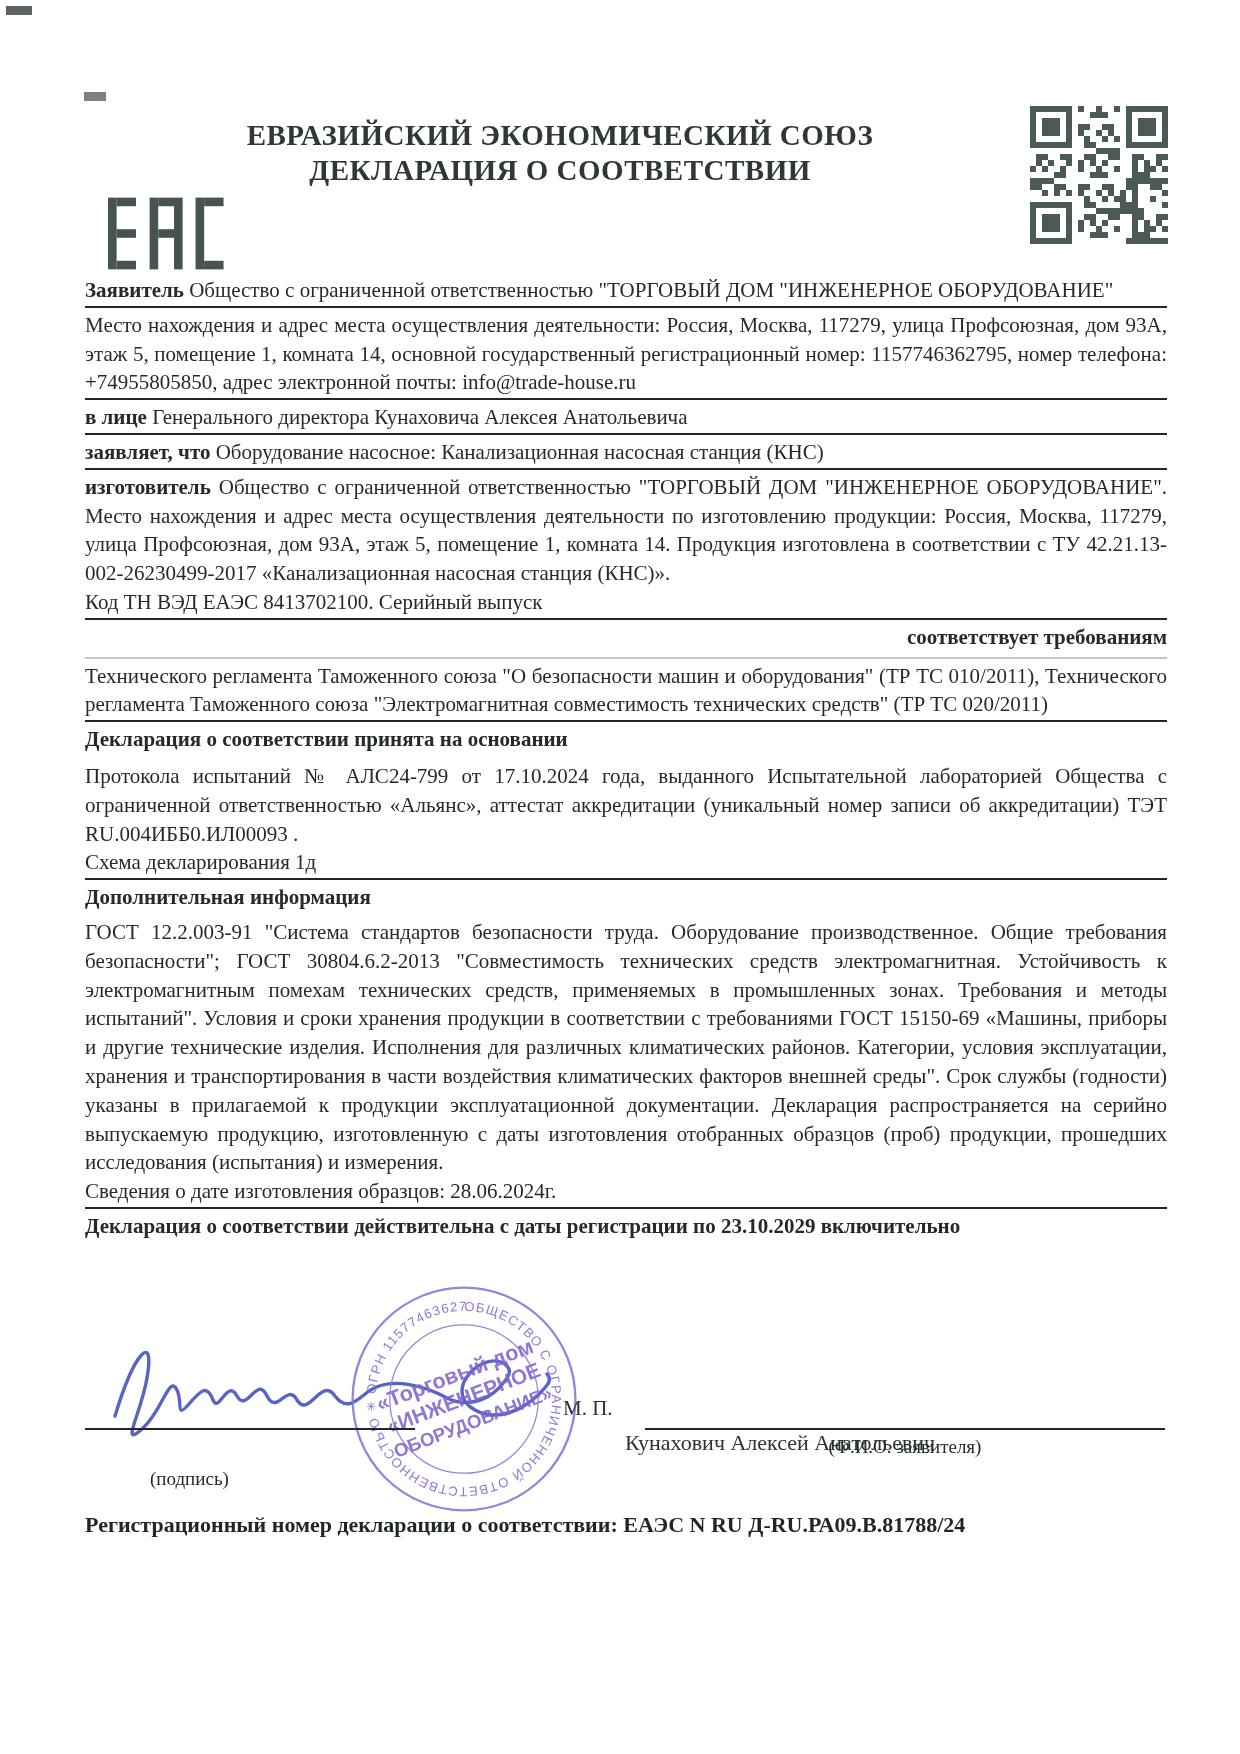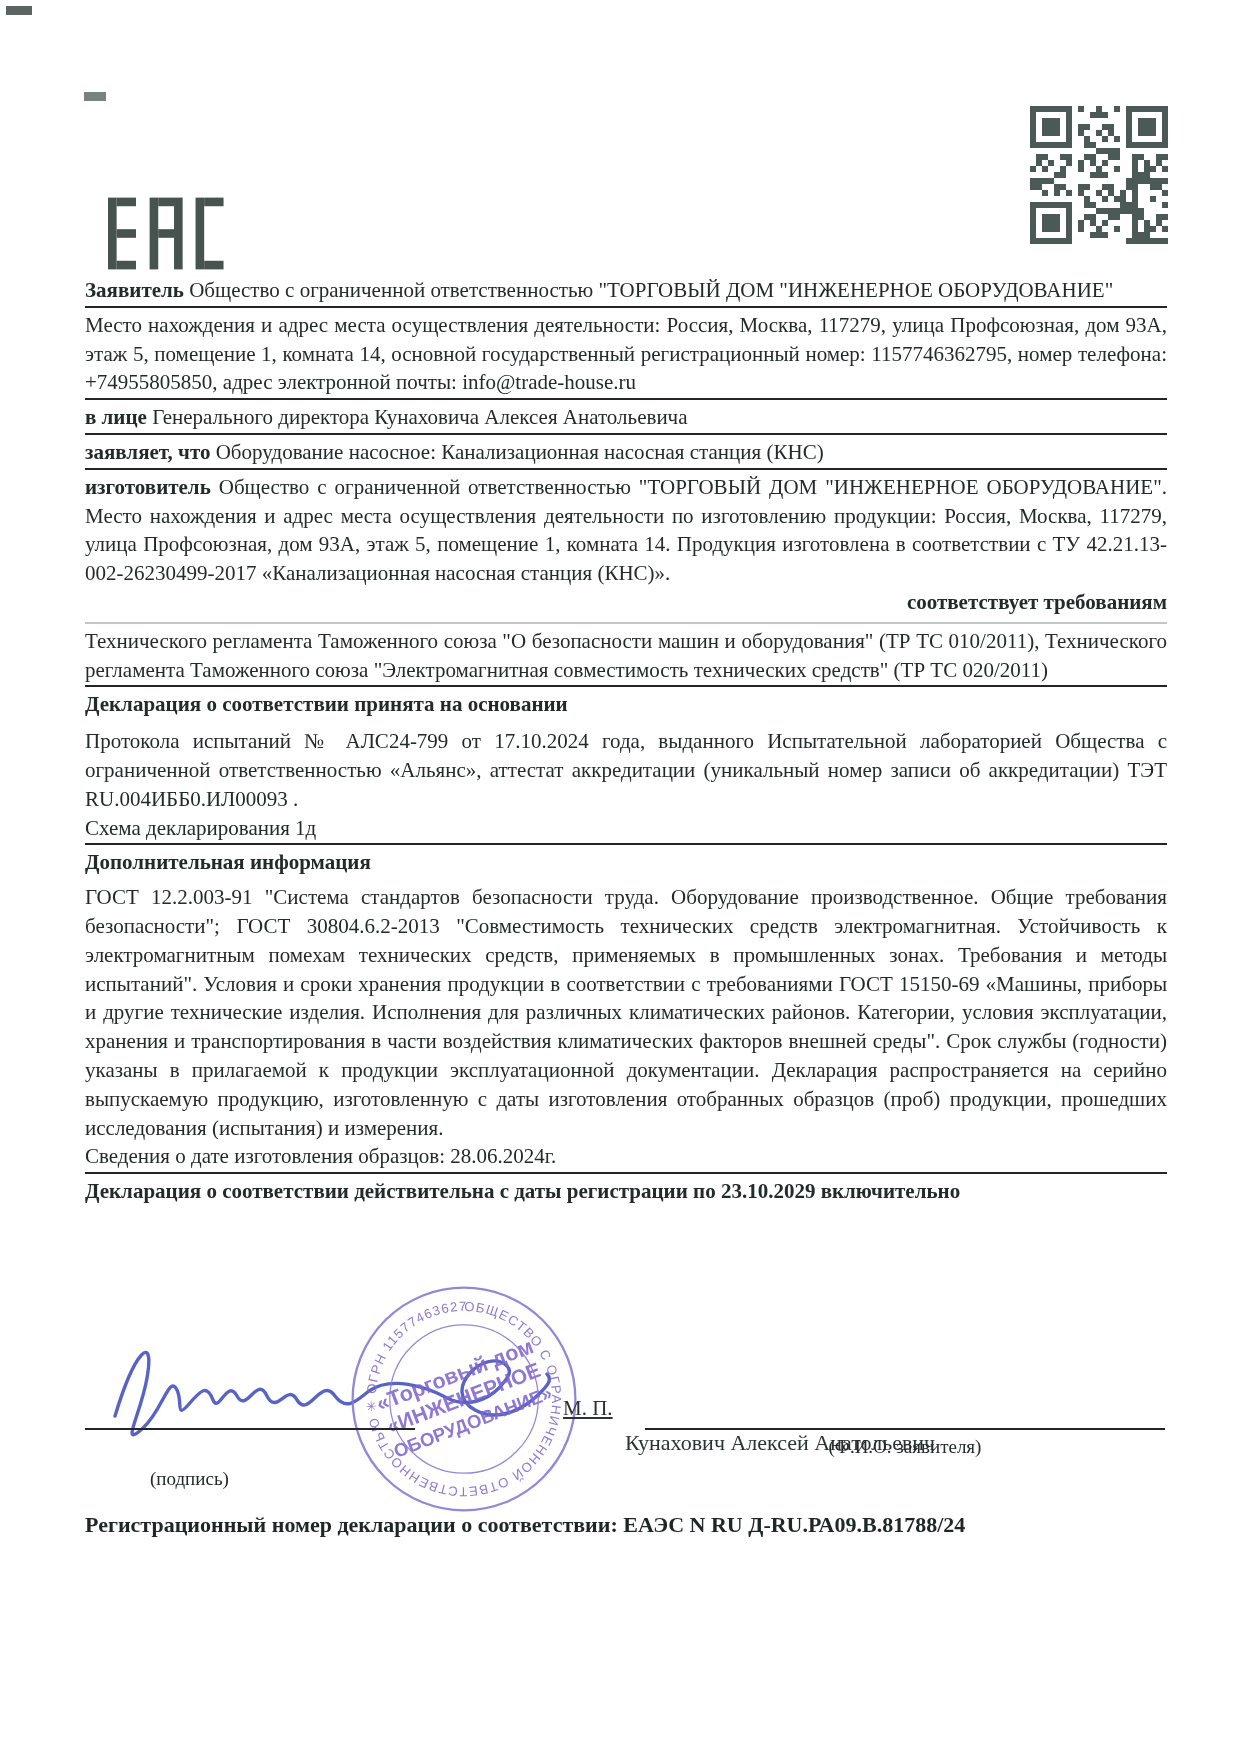--- a/index.html
+++ b/index.html
@@ -20,21 +20,21 @@
   .just { text-align:justify; }
   .b { font-weight:bold; }
   .ruled { border-bottom:2px solid #242424; padding-bottom:1px; margin-bottom:3px; }
   .ruled-faint { border-bottom:2px solid #c2c6c4; padding-bottom:5px; margin-bottom:3px;text-align:right; }
   .gap8 { margin-top:8px; }
   .gap6 { margin-top:6px; }
   
   .signature-svg { position:absolute; left:95px; top:1316px; width:560px; height:150px; }
   .stamp { position:absolute; left:348px; top:1283px; width:232px; height:232px; color:#8577d4; opacity:.88; }
   .stamp text { fill:#8066cf; font-family:"Liberation Sans","DejaVu Sans",sans-serif; }
-  .mp { position:absolute; left:563px; top:1396px; font-size:21px; color:#2a3433;text-decoration:underline; }
+  .mp { position:absolute; left:563px; top:1396px; font-size:21px; color:#2a3433; }
   .fio-name { position:absolute; left:625px; top:1430px; width:400px; font-size:22px; color:#2a3433; }
   .sig-line  { position:absolute; left:85px;  top:1428px; width:330px; border-top:2px solid #242424; }
   .name-line { position:absolute; left:645px; top:1428px; width:520px; border-top:2px solid #242424; }
   .sig-caption  { position:absolute; left:150px; top:1436px; width:200px; font-size:19px;margin-top:32px; }
   .name-caption { position:absolute; left:645px; top:1436px; width:520px; font-size:19px; text-align:center; }
   
   .reg-number { position:absolute; left:85px; top:1512px; width:1100px; font-size:22px; font-weight:bold; color:#1f2726; }
   .reg-date   { position:absolute; left:85px; top:1582px; width:1100px; font-size:22px; font-weight:bold; color:#1f2726; }
   
   .artifact-a { position:absolute; left:6px; top:6px; width:26px; height:9px; background:#5b6462; }
@@ -60,20 +60,24 @@
       <rect x="92" y="0" width="12" height="100"></rect>
       <rect x="70" y="0" width="22" height="12"></rect>
       <rect x="70" y="44" width="22" height="12"></rect>
 
       <rect x="122" y="0" width="12" height="100"></rect>
       <rect x="134" y="0" width="27" height="12"></rect>
       <rect x="134" y="88" width="27" height="12"></rect>
     </g>
   </svg>
 
+  <div class="title-block">
+    <div class="title-line">ЕВРАЗИЙСКИЙ ЭКОНОМИЧЕСКИЙ СОЮЗ</div>
+    <div class="title-line">ДЕКЛАРАЦИЯ О СООТВЕТСТВИИ</div>
+  </div>
 
   <svg class="qr" viewBox="0 0 150 150" aria-hidden="true">
       <rect x="52.17" y="0.00" width="6.52" height="6.52" fill="#4c5a57"></rect>
       <rect x="71.74" y="0.00" width="6.52" height="6.52" fill="#4c5a57"></rect>
       <rect x="91.30" y="0.00" width="6.52" height="6.52" fill="#4c5a57"></rect>
       <rect x="65.22" y="6.52" width="6.52" height="6.52" fill="#4c5a57"></rect>
       <rect x="71.74" y="6.52" width="6.52" height="6.52" fill="#4c5a57"></rect>
       <rect x="78.26" y="6.52" width="6.52" height="6.52" fill="#4c5a57"></rect>
       <rect x="52.17" y="19.57" width="6.52" height="6.52" fill="#4c5a57"></rect>
       <rect x="58.70" y="19.57" width="6.52" height="6.52" fill="#4c5a57"></rect>
@@ -231,20 +235,21 @@
     <p class="para ruled"><span class="b">Заявитель</span> <span>Общество с ограниченной ответственностью "ТОРГОВЫЙ ДОМ "ИНЖЕНЕРНОЕ ОБОРУДОВАНИЕ"</span></p>
 
     <p class="para ruled just">Место нахождения и адрес места осуществления деятельности: Россия, Москва, 117279, улица Профсоюзная, дом 93А, этаж 5, помещение 1, комната 14, основной государственный регистрационный номер: 1157746362795, номер телефона: +74955805850, адрес электронной почты: info@trade-house.ru</p>
 
     <p class="para ruled"><span class="b">в лице</span> <span>Генерального директора Кунаховича Алексея Анатольевича</span></p>
 
     <p class="para ruled"><span class="b">заявляет, что</span> <span>Оборудование насосное: Канализационная насосная станция (КНС)</span></p>
 
     <p class="para just"><span class="b">изготовитель</span> <span>Общество с ограниченной ответственностью "ТОРГОВЫЙ ДОМ "ИНЖЕНЕРНОЕ ОБОРУДОВАНИЕ". Место нахождения и адрес места осуществления деятельности по изготовлению продукции: Россия, Москва, 117279, улица Профсоюзная, дом 93А, этаж 5, помещение 1, комната 14. Продукция изготовлена в соответствии с ТУ 42.21.13-002-26230499-2017 «Канализационная насосная станция (КНС)».</span></p>
 
+    <p class="para ruled">Код ТН ВЭД ЕАЭС 8413702100. Серийный выпуск</p>
 
     <p class="para ruled-faint b">соответствует требованиям</p>
 
     <p class="para ruled just">Технического регламента Таможенного союза "О безопасности машин и оборудования" (ТР ТС 010/2011), Технического регламента Таможенного союза "Электромагнитная совместимость технических средств" (ТР ТС 020/2011)</p>
 
     <p class="para b">Декларация о соответствии принята на основании</p>
 
     <p class="para just gap8">Протокола испытаний № АЛС24-799 от 17.10.2024 года, выданного Испытательной лабораторией Общества с ограниченной ответственностью «Альянс», аттестат аккредитации (уникальный номер записи об аккредитации)  ТЭТ RU.004ИББ0.ИЛ00093 .</p>
 
     <p class="para ruled">Схема декларирования 1д</p>

